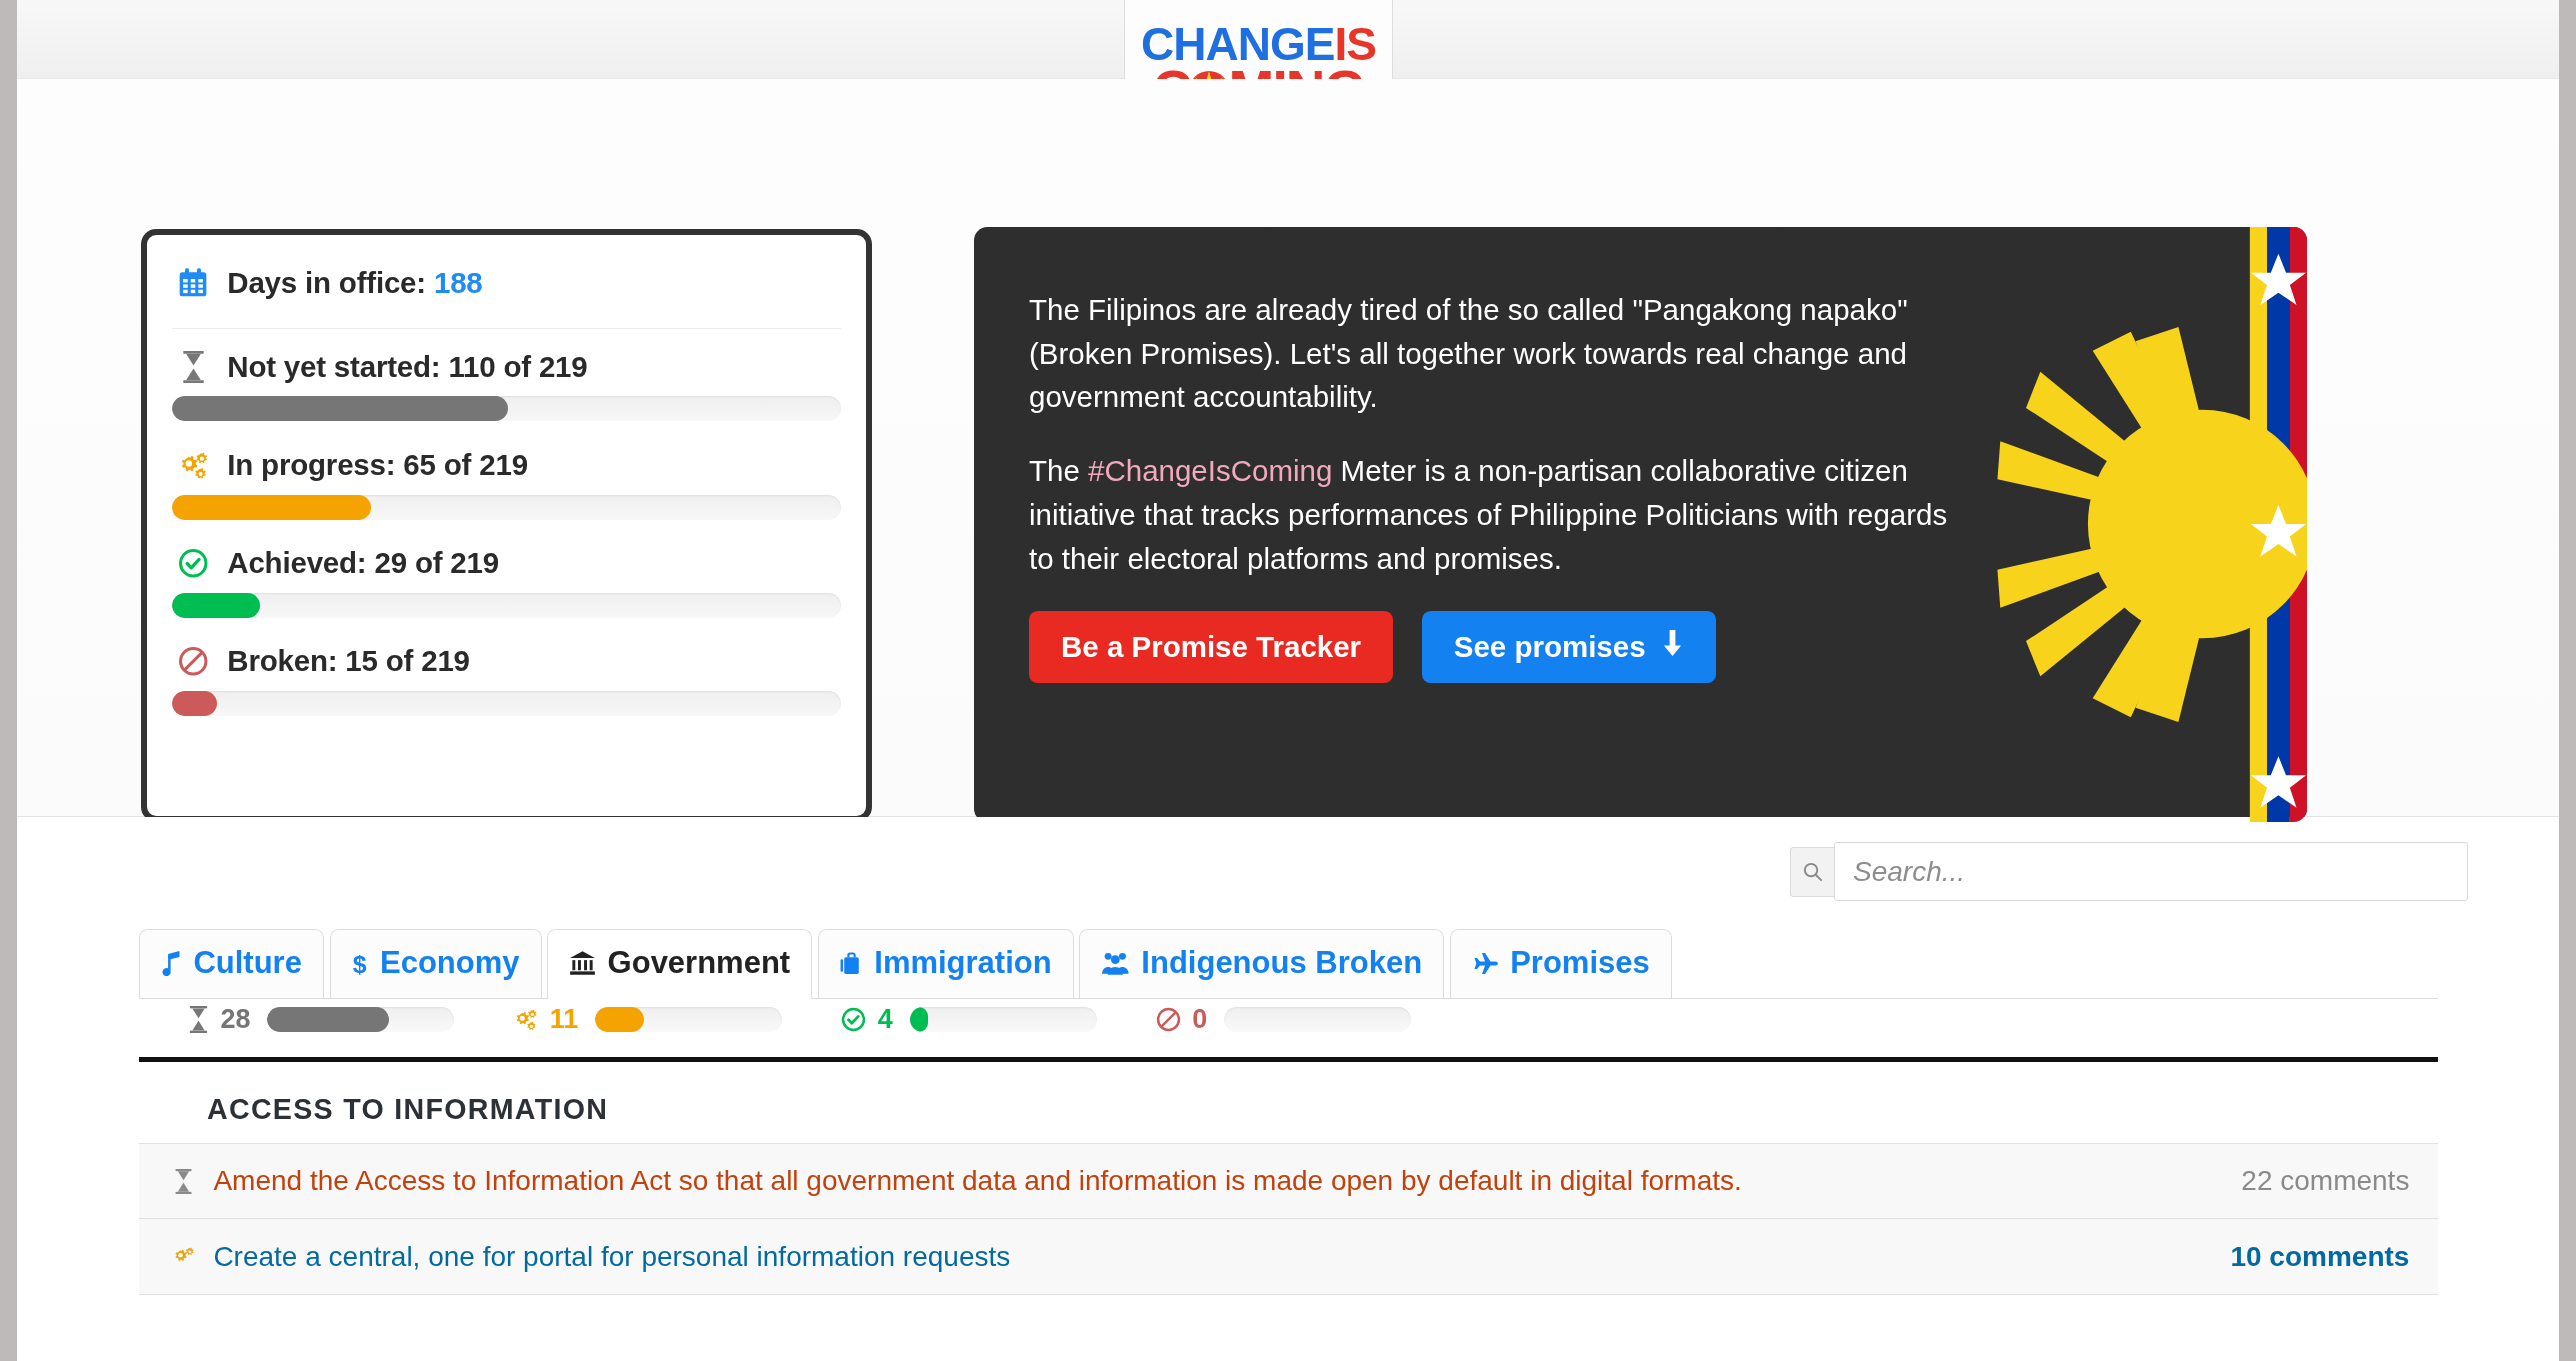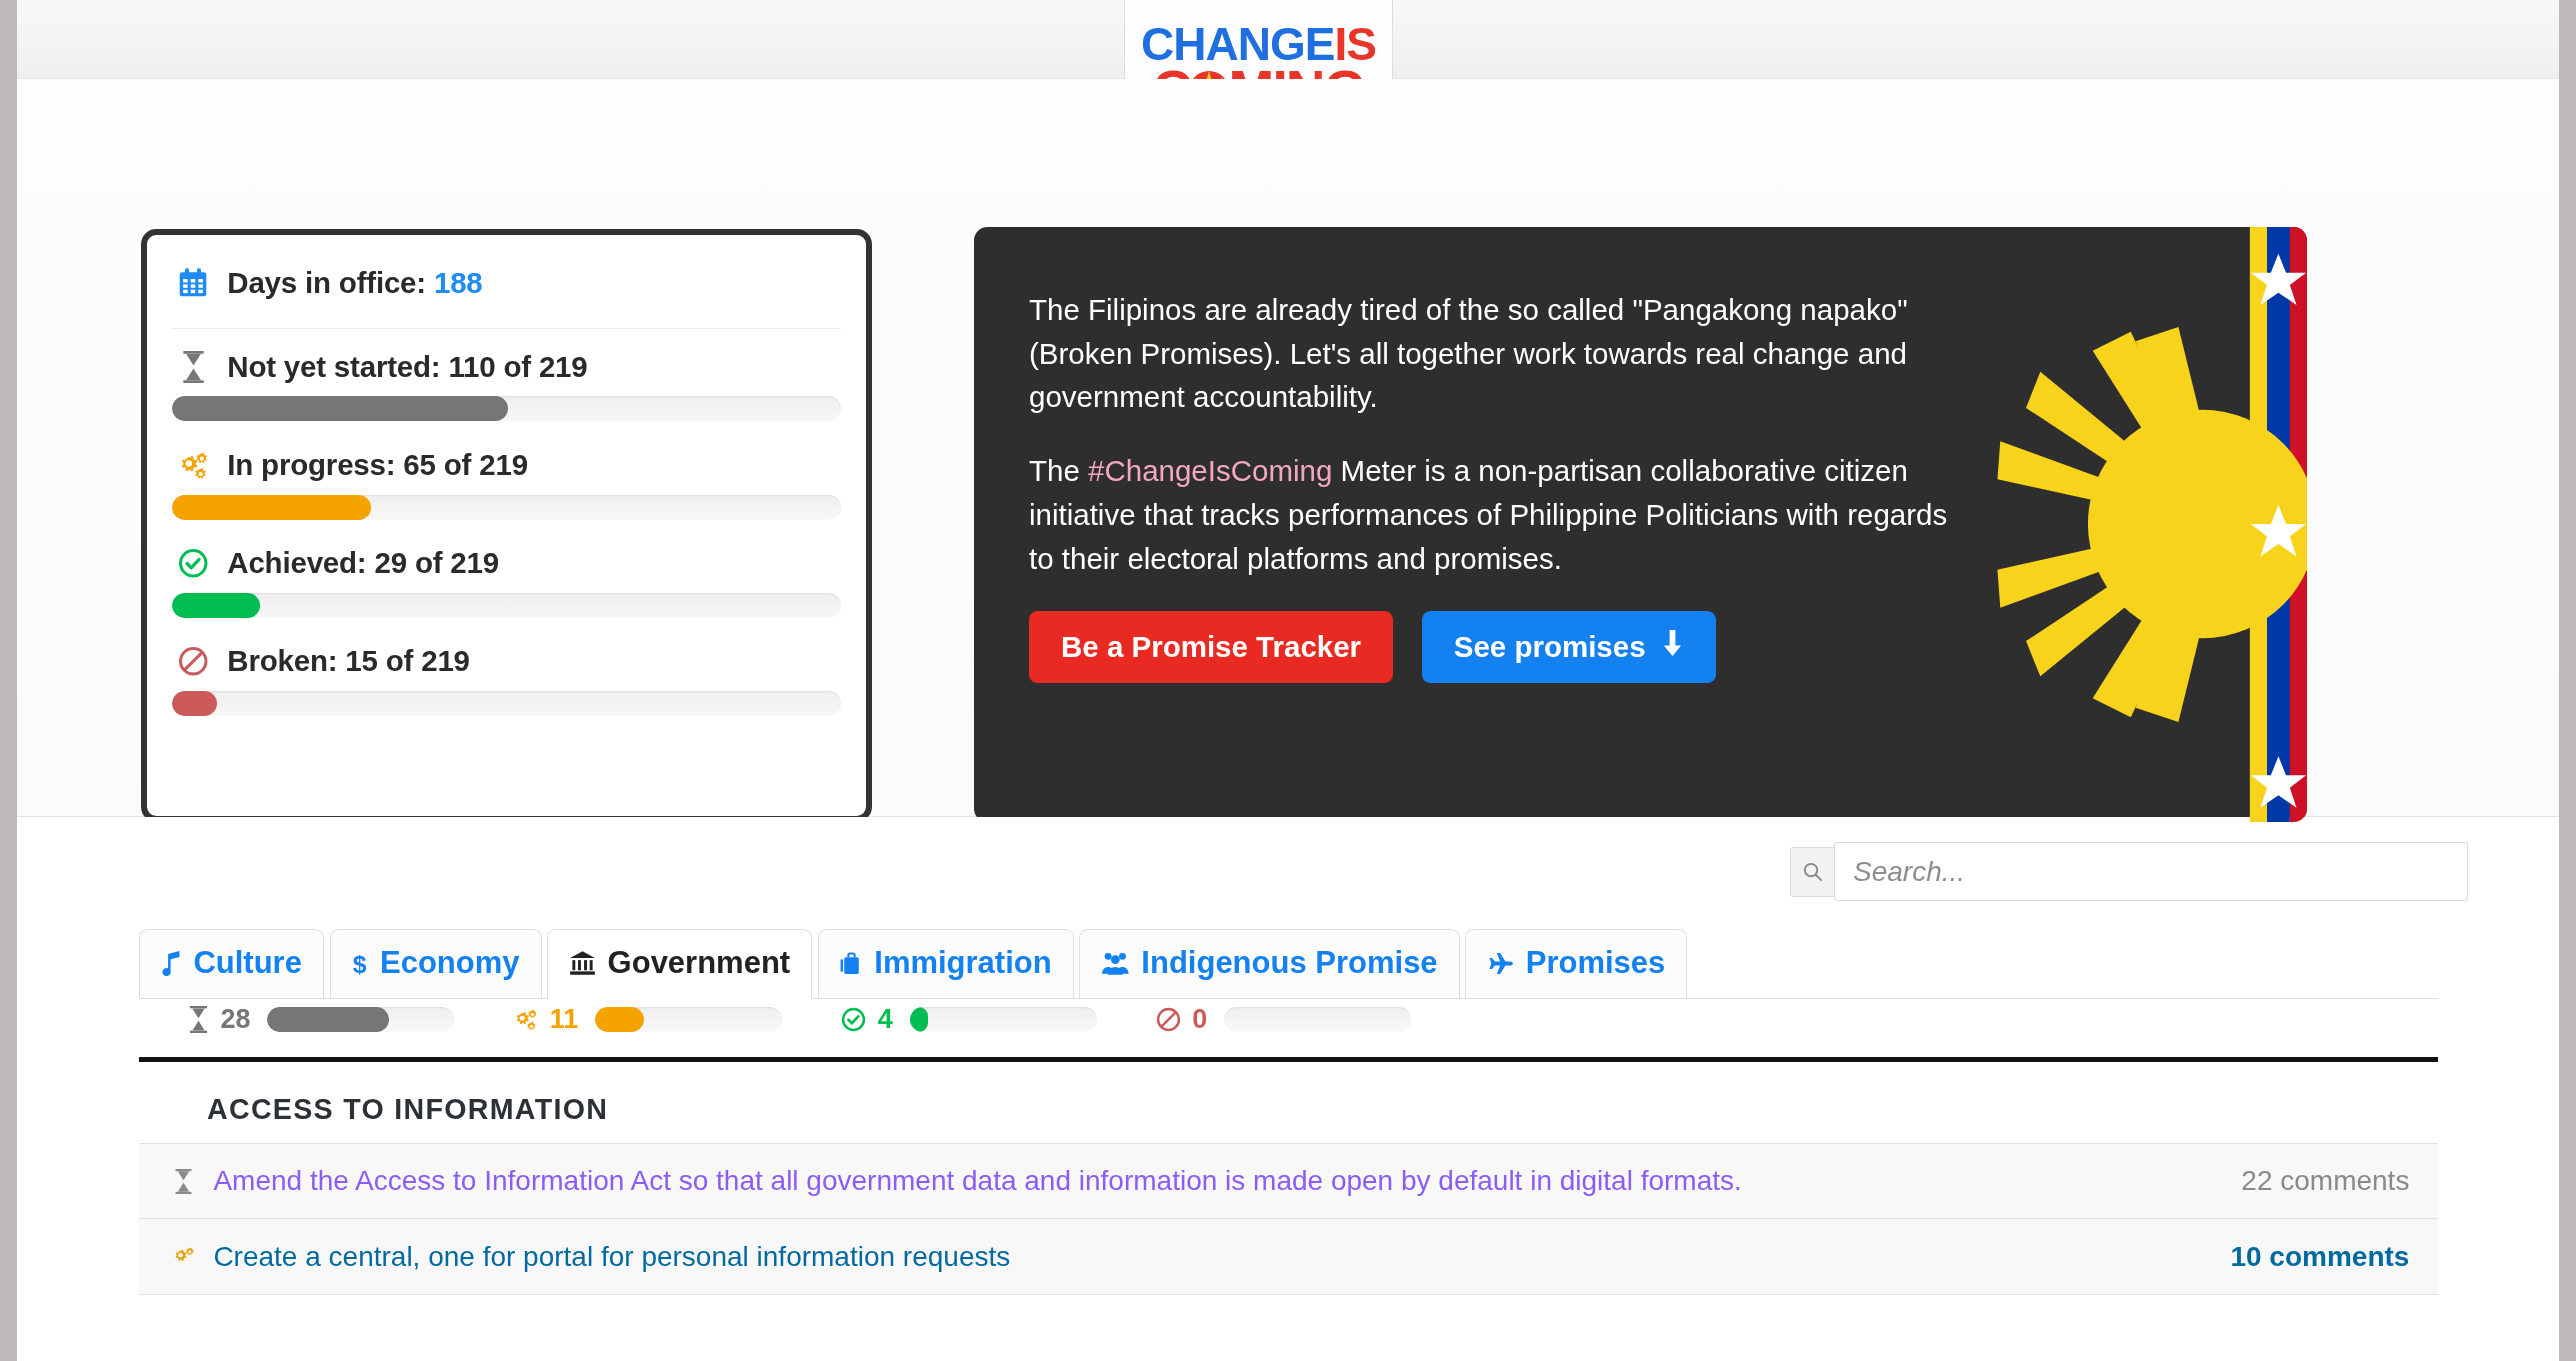--- a/index.html
+++ b/index.html
@@ -217,21 +217,21 @@
     display: flex; align-items: center;
     background: #f8f8f8;
     border-top: 1px solid #e0e0e0;
     border-bottom: 1px solid #e0e0e0;
     padding: 21px 28.6px 21px 25px;
     cursor: pointer;
     min-height: 76px;
   }
   .promise-row + .promise-row { border-top: none; }
   .promise-ico { width: 38px; display:inline-flex; justify-content:center; margin-right: 11.4px; }
-  .promise-text { font-size: 28px; color: #8b5cf6; flex: 1; }
+  .promise-text { font-size: 28px; color: #c2410c; flex: 1; }
   .promise-text.orange { color: #0369a1; }
   .promise-comments { font-size: 28px; color: #8a8a8a; white-space: nowrap; }
   .promise-comments.orange { color: #0369a1; font-weight: bold; }
 </style>
 </head>
 <body>
 
 <div id="page">
 
   <div class="header-band">
@@ -461,21 +461,21 @@
         <span class="tico">
           <svg width="28.6" height="25" viewBox="0 0 28 24" fill="#1481f0">
               <circle cx="7" cy="5" r="3.4"></circle>
               <circle cx="21" cy="5" r="3.4"></circle>
               <circle cx="14" cy="8.2" r="4.3"></circle>
               <path d="M1 22 c0-4 3-6.6 6-6.6 s6 2.6 6 6.6z"></path>
               <path d="M15 22 c0-4 3-6.6 6-6.6 s6 2.6 6 6.6z"></path>
               <path d="M6.6 23 c0-4.6 3.4-7.6 7.4-7.6 s7.4 3 7.4 7.6z"></path>
             </svg>
         </span>
-        <span>Indigenous Promise</span>
+        <span>Indigenous Broken</span>
       </div>
       <div class="tab">
         <span class="tico">
           <svg width="27" height="23" viewBox="0 0 26 22" fill="#1481f0">
               <path d="M25 11 c0-1.2-1.4-2-2.8-2 h-4.4 L12.6 1 h-3 l3 8 H7.6 L4.8 5.6 H2.4 l1.8 5.4 -1.8 5.4 h2.4 L7.6 13 h5 l-3 8 h3 l5.2-8 h4.4 C23.6 13 25 12.2 25 11z"></path>
             </svg>
         </span>
         <span>Promises</span>
       </div>
     </div>

